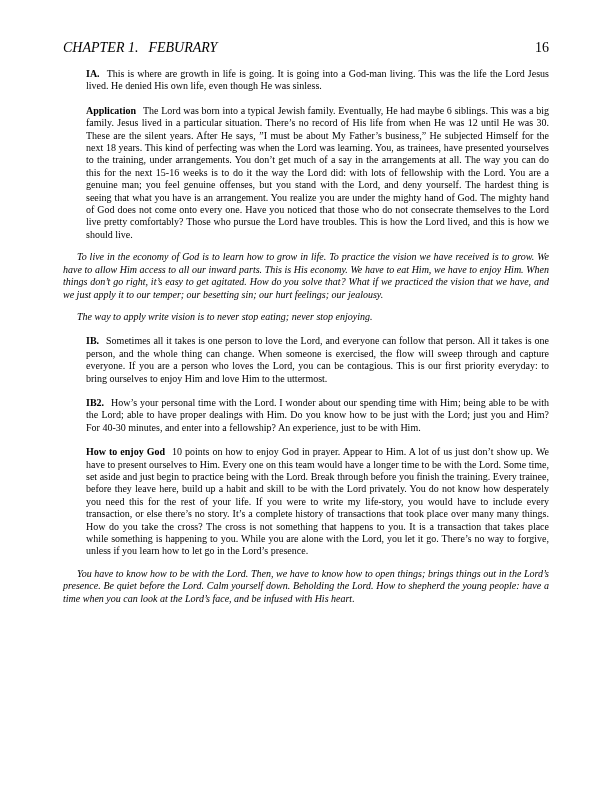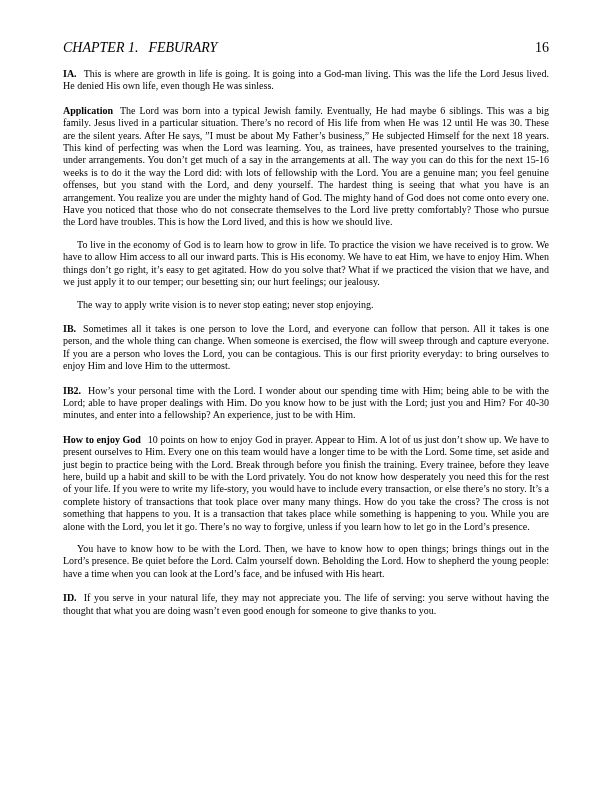--- a/index.html
+++ b/index.html
@@ -34,23 +34,25 @@
     font-style: normal;
   }
   .body-text p {
     font-size: 10px;
     line-height: 12.4px;
     text-align: justify;
     margin: 0 0 10px 0;
   }
   .body-text p.lead-para {
     margin-top: 12px;
+    margin-left: 23px;
   }
   .body-text p.indent {
     text-indent: 14px;
+    font-style: italic;
   }
   .body-text .lead {
     font-weight: bold;
     margin-right: 7px;
   }
 </style>
 </head>
 <body>
 
 <div class="page">
@@ -87,20 +89,17 @@
     </p>
 
     <p class="lead-para">
       <span class="lead">How to enjoy God</span><span>10 points on how to enjoy God in prayer. Appear to Him. A lot of us just don’t show up. We have to present ourselves to Him. Every one on this team would have a longer time to be with the Lord. Some time, set aside and just begin to practice being with the Lord. Break through before you finish the training. Every trainee, before they leave here, build up a habit and skill to be with the Lord privately. You do not know how desperately you need this for the rest of your life. If you were to write my life-story, you would have to include every transaction, or else there’s no story. It’s a complete history of transactions that took place over many many things. How do you take the cross? The cross is not something that happens to you. It is a transaction that takes place while something is happening to you. While you are alone with the Lord, you let it go. There’s no way to forgive, unless if you learn how to let go in the Lord’s presence.</span>
     </p>
 
     <p class="indent">
       <span>You have to know how to be with the Lord. Then, we have to know how to open things; brings things out in the Lord’s presence. Be quiet before the Lord. Calm yourself down. Beholding the Lord. How to shepherd the young people: have a time when you can look at the Lord’s face, and be infused with His heart.</span>
     </p>
 
-    <p class="lead-para">
-      <span class="lead">ID.</span><span>If you serve in your natural life, they may not appreciate you. The life of serving: you serve without having the thought that what you are doing wasn’t even good enough for someone to give thanks to you.</span>
-    </p>
 
 
   </div>
 
 </div>
 
 </body></html>

